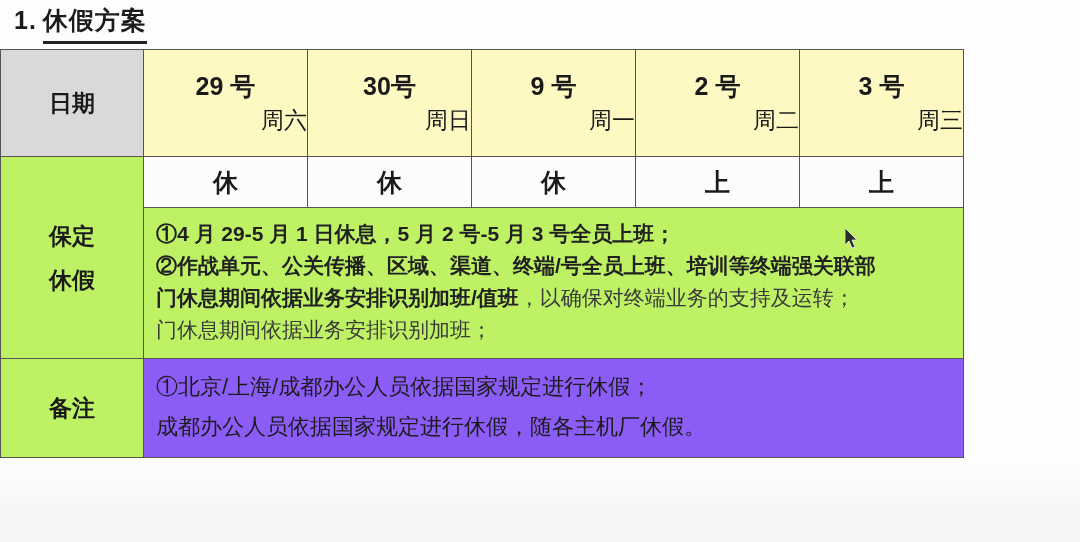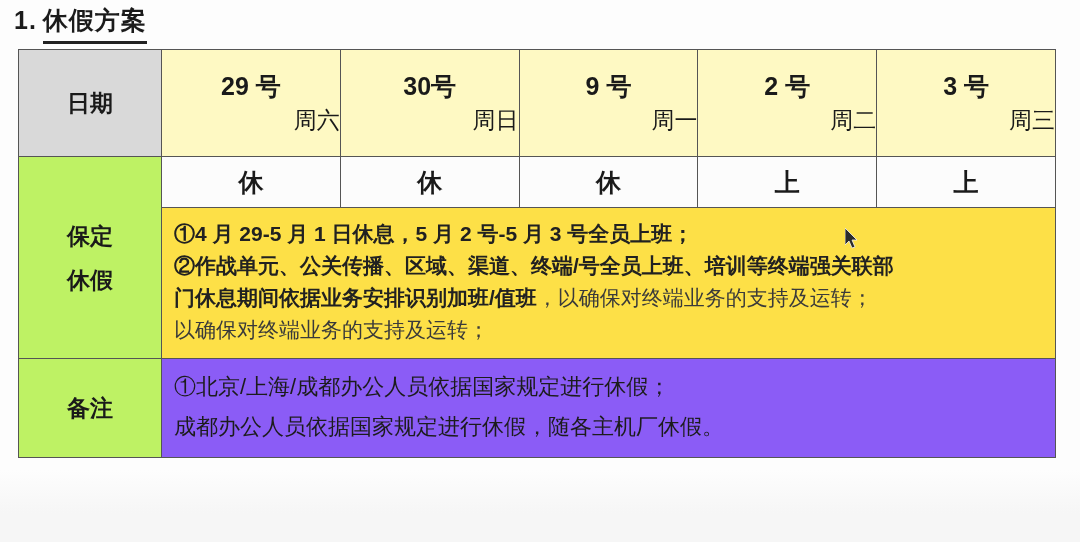--- a/index.html
+++ b/index.html
@@ -33,23 +33,23 @@
   }
   .heading .num {
     margin-right: 6px;
   }
   .heading .title {
     border-bottom: 3px solid #222;
     padding-bottom: 7px;
   }
   table.sched {
     position: absolute;
-    left: 18px;
+    left: 0;
     top: 49px;
-    width: 1038px;
+    width: 964px;
     border-collapse: collapse;
     table-layout: fixed;
   }
   table.sched td {
     border: 1px solid #555;
     vertical-align: middle;
     color: #1a1a1a;
   }
   .hdr-date {
     width: 140px;
@@ -86,21 +86,21 @@
   .side-label {
     background: #bef264;
     text-align: center;
     font-size: 23px;
     font-weight: bold;
     line-height: 44px;
     color: #2a2a2a;
   }
   .notes-cell {
     padding: 10px 12px 12px 12px;
-    background: #fde047;
+    background: #bef264;
     margin-left: 12px;
   }
   .note-line {
     font-size: 21px;
     line-height: 32px;
     color: #212121;
     white-space: nowrap;
   }
   .note-line.bold {
     font-weight: bold;
@@ -186,21 +186,21 @@
         <td class="status-cell">休</td>
         <td class="status-cell">上</td>
         <td class="status-cell">上</td>
       </tr>
 
       <tr>
         <td class="notes-cell" colspan="5">
           <div class="note-line bold">①4 月 29-5 月 1 日休息，5 月 2 号-5 月 3 号全员上班；</div>
           <div class="note-line bold">②作战单元、公关传播、区域、渠道、终端/号全员上班、培训等终端强关联部</div>
           <div class="note-line mixed"><span class="b">门休息期间依据业务安排识别加班/值班</span><span class="n">，以确保对终端业务的支持及运转；</span></div>
-          <div class="note-line mixed"><span class="n">以确保对终端业务的支持及运转；</span></div>
+          <div class="note-line mixed"><span class="n">门休息期间依据业务安排识别加班；</span></div>
         </td>
       </tr>
 
       <tr>
         <td class="side-label">备注</td>
         <td class="remark-cell" colspan="5">
           <div class="remark-line">①北京/上海/成都办公人员依据国家规定进行休假；</div>
           <div class="remark-line">成都办公人员依据国家规定进行休假，随各主机厂休假。</div>
         </td>
       </tr>

